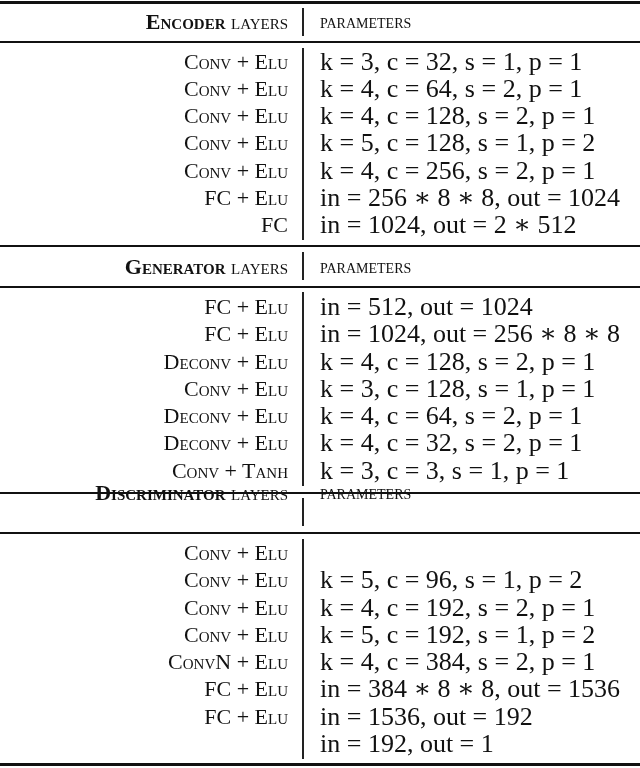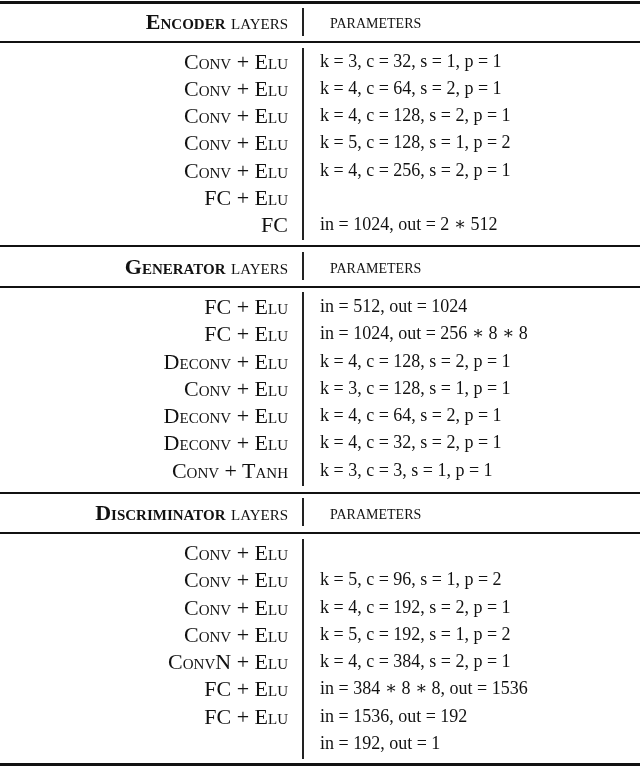--- a/index.html
+++ b/index.html
@@ -4,26 +4,26 @@
 <style>
   html, body { margin: 0; padding: 0; background: #ffffff; }
   body { width: 640px; height: 768px; position: relative; overflow: hidden;
          font-family: "Liberation Serif", "DejaVu Serif", serif; color: #111; }
   .rule { position: absolute; left: 0; width: 640px; background: #111; }
   .thick { height: 3px; }
   .mid { height: 2px; }
   .vline { position: absolute; left: 302px; width: 2px; background: #222; }
   .row { position: absolute; left: 0; width: 640px; height: 27px; }
   .layer { position: absolute; right: 352px; top: 0; line-height: 27px; font-size: 22px; white-space: nowrap; text-align: right; }
-  .params { position: absolute; left: 320px; top: 0; line-height: 27px; font-size: 18px; white-space: nowrap; }
+  .params { position: absolute; left: 320px; top: 0; line-height: 27px; font-size: 26px; white-space: nowrap; }
   .sc { font-variant: small-caps; text-align: right; }
   .hdr .layer { font-size: 22px; }
   .hdr .layer .bold { font-weight: bold; font-variant: small-caps; }
   .hdr .layer .rest { font-variant: small-caps; }
-  .hdr .params { font-variant: small-caps; font-size: 20px; margin-left: 10px; }
+  .hdr .params { font-variant: small-caps; font-size: 20px; }
   .math { font-style: normal; }
 </style>
 </head>
 <body>
 
 <div class="rule thick" style="top:1px;"></div>
 <div class="rule mid" style="top:41px;"></div>
 <div class="rule mid" style="top:245px;"></div>
 <div class="rule mid" style="top:286px;"></div>
 <div class="rule mid" style="top:492px;"></div>
@@ -56,20 +56,21 @@
 <div class="row" style="top:129px;">
     <div class="layer sc">Conv + Elu</div>
     <div class="params math">k = 5, c = 128, s = 1, p = 2</div>
   </div>
 <div class="row" style="top:157px;">
     <div class="layer sc">Conv + Elu</div>
     <div class="params math">k = 4, c = 256, s = 2, p = 1</div>
   </div>
 <div class="row" style="top:184px;">
     <div class="layer sc">FC + Elu</div>
+    <div class="params math">in = 256 ∗ 8 ∗ 8, out = 1024</div>
   </div>
 <div class="row" style="top:211px;">
     <div class="layer sc">FC</div>
     <div class="params math">in = 1024, out = 2 ∗ 512</div>
   </div>
 
 <div class="row hdr" style="top:253px;">
   <div class="layer"><span class="bold">Generator</span><span class="rest"> layers</span></div>
   <div class="params">parameters</div>
 </div>
@@ -95,21 +96,21 @@
   </div>
 <div class="row" style="top:429px;">
     <div class="layer sc">Deconv + Elu</div>
     <div class="params math">k = 4, c = 32, s = 2, p = 1</div>
   </div>
 <div class="row" style="top:457px;">
     <div class="layer sc">Conv + Tanh</div>
     <div class="params math">k = 3, c = 3, s = 1, p = 1</div>
   </div>
 
-<div class="row hdr" style="top:499px;">
+<div class="row hdr" style="top:479px;">
   <div class="layer"><span class="bold">Discriminator</span><span class="rest"> layers</span></div>
   <div class="params">parameters</div>
 </div>
 <div class="row" style="top:539px;">
     <div class="layer sc">Conv + Elu</div>
   </div>
 <div class="row" style="top:566px;">
     <div class="layer sc">Conv + Elu</div>
     <div class="params math">k = 5, c = 96, s = 1, p = 2</div>
   </div>

